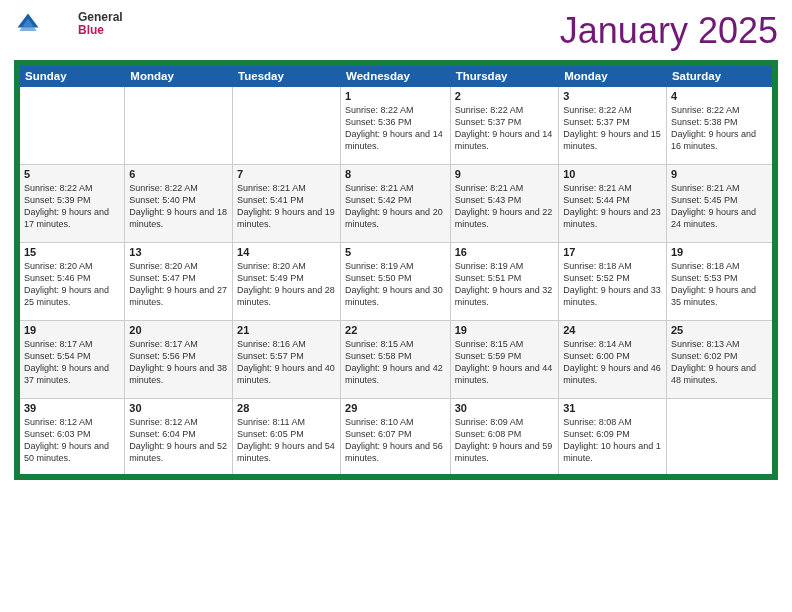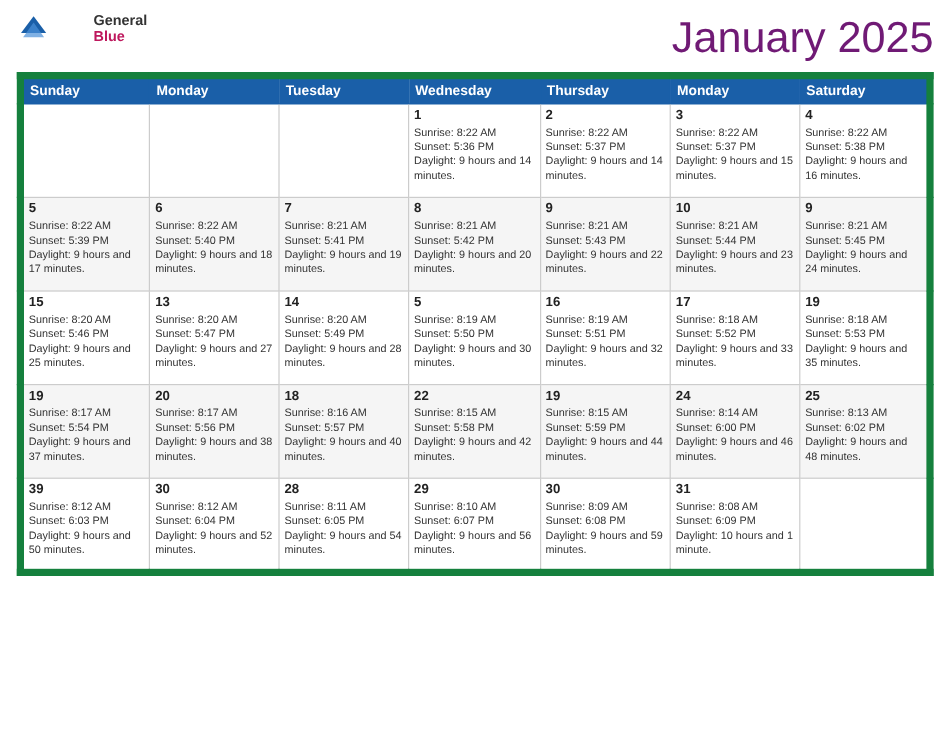--- a/index.html
+++ b/index.html
@@ -209,21 +209,21 @@
         <tr>
           <td>
             <div class="day-num">19</div>
             <div class="day-info">Sunrise: 8:17 AM<br>Sunset: 5:54 PM<br>Daylight: 9 hours and 37 minutes.</div>
           </td>
           <td>
             <div class="day-num">20</div>
             <div class="day-info">Sunrise: 8:17 AM<br>Sunset: 5:56 PM<br>Daylight: 9 hours and 38 minutes.</div>
           </td>
           <td>
-            <div class="day-num">18</div>
+            <div class="day-num">21</div>
             <div class="day-info">Sunrise: 8:16 AM<br>Sunset: 5:57 PM<br>Daylight: 9 hours and 40 minutes.</div>
           </td>
           <td>
             <div class="day-num">22</div>
             <div class="day-info">Sunrise: 8:15 AM<br>Sunset: 5:58 PM<br>Daylight: 9 hours and 42 minutes.</div>
           </td>
           <td>
             <div class="day-num">19</div>
             <div class="day-info">Sunrise: 8:15 AM<br>Sunset: 5:59 PM<br>Daylight: 9 hours and 44 minutes.</div>
           </td>

